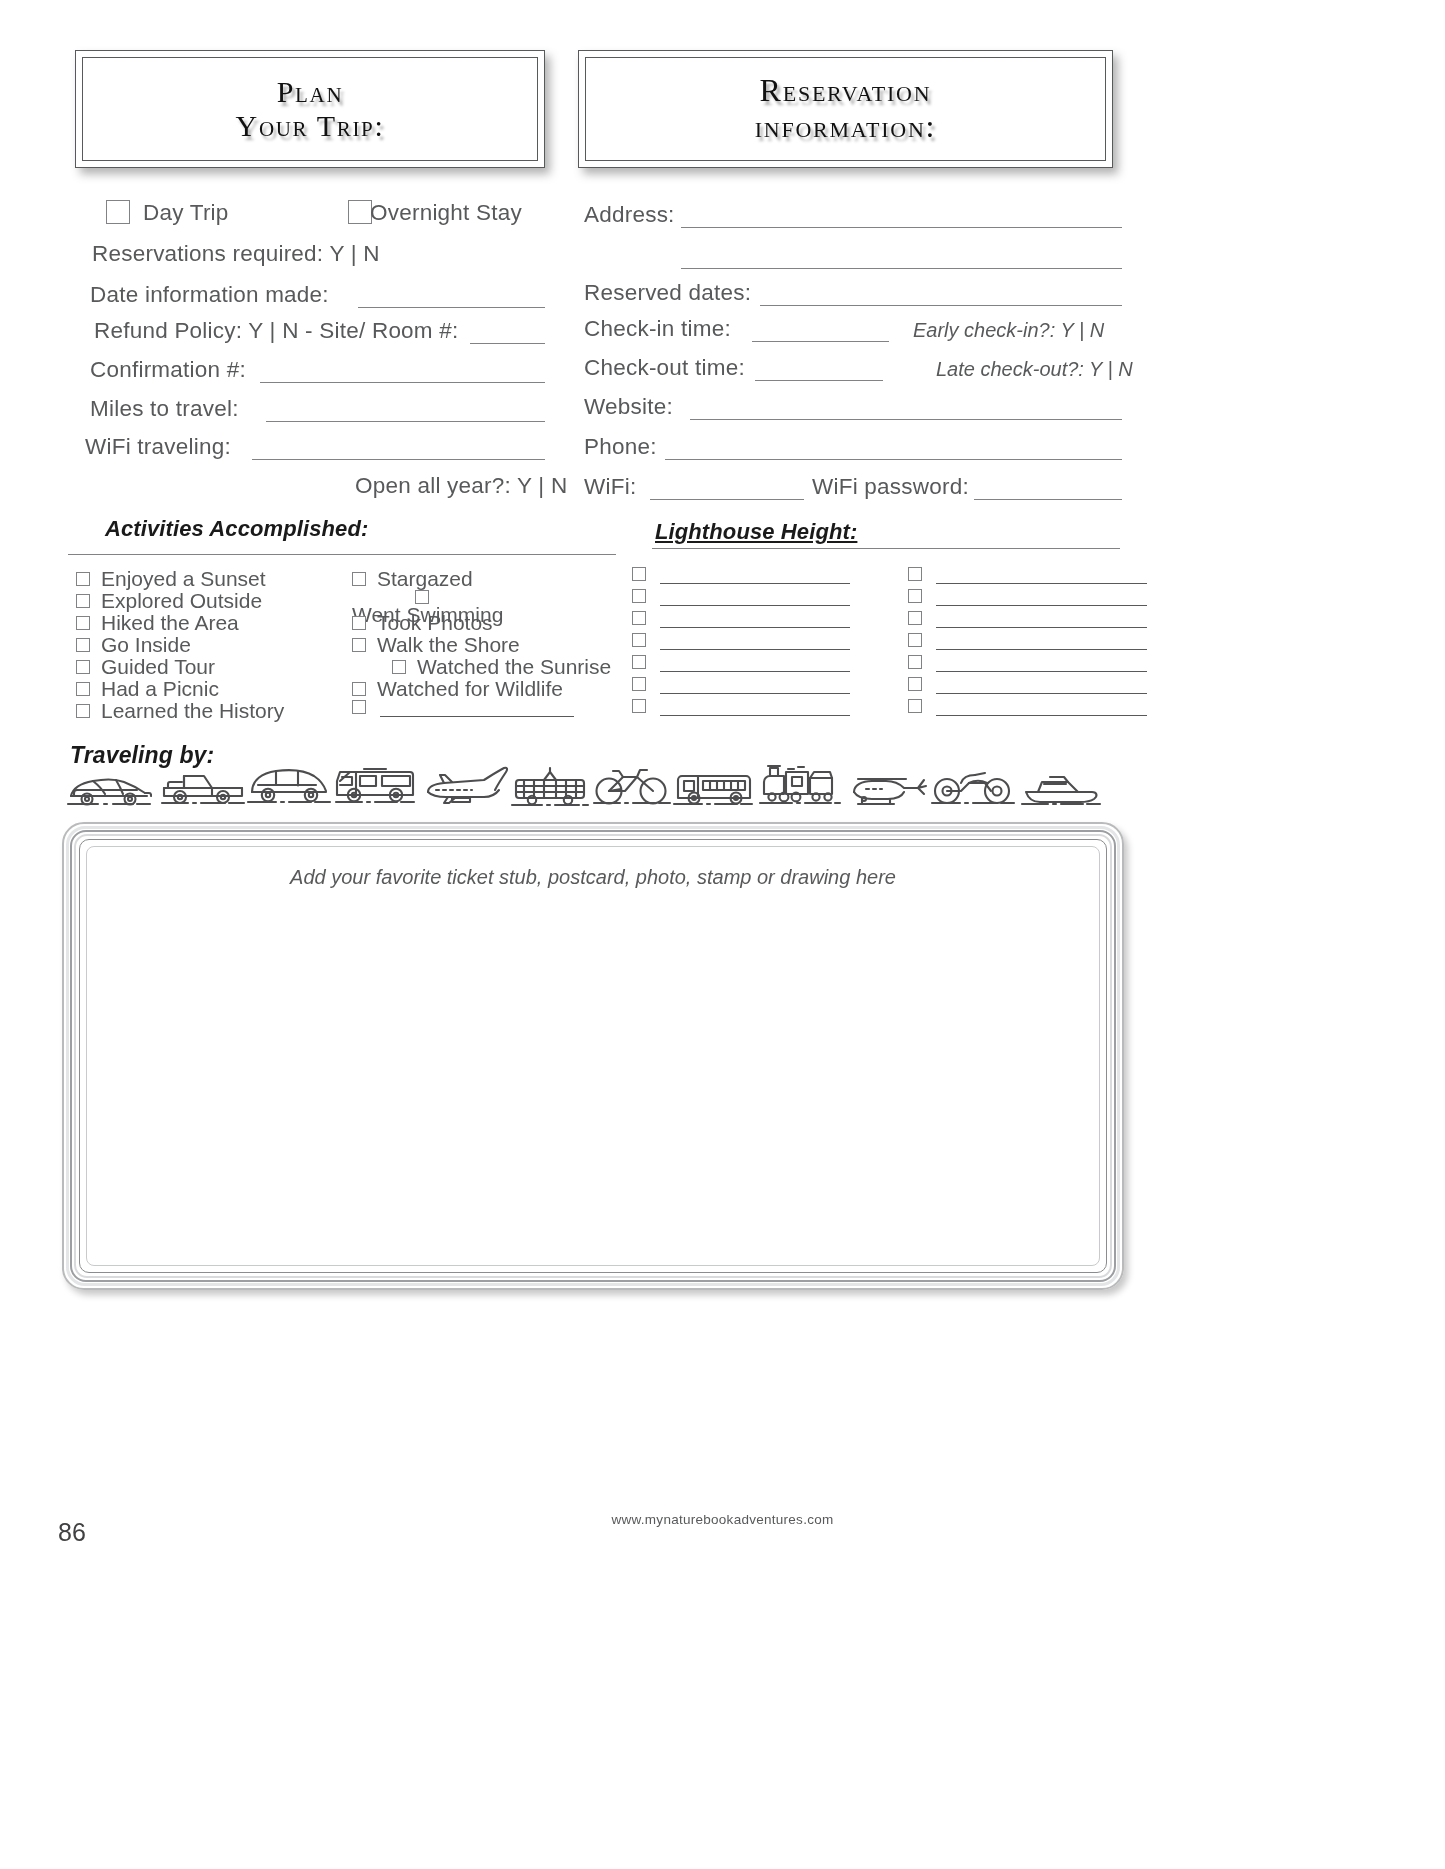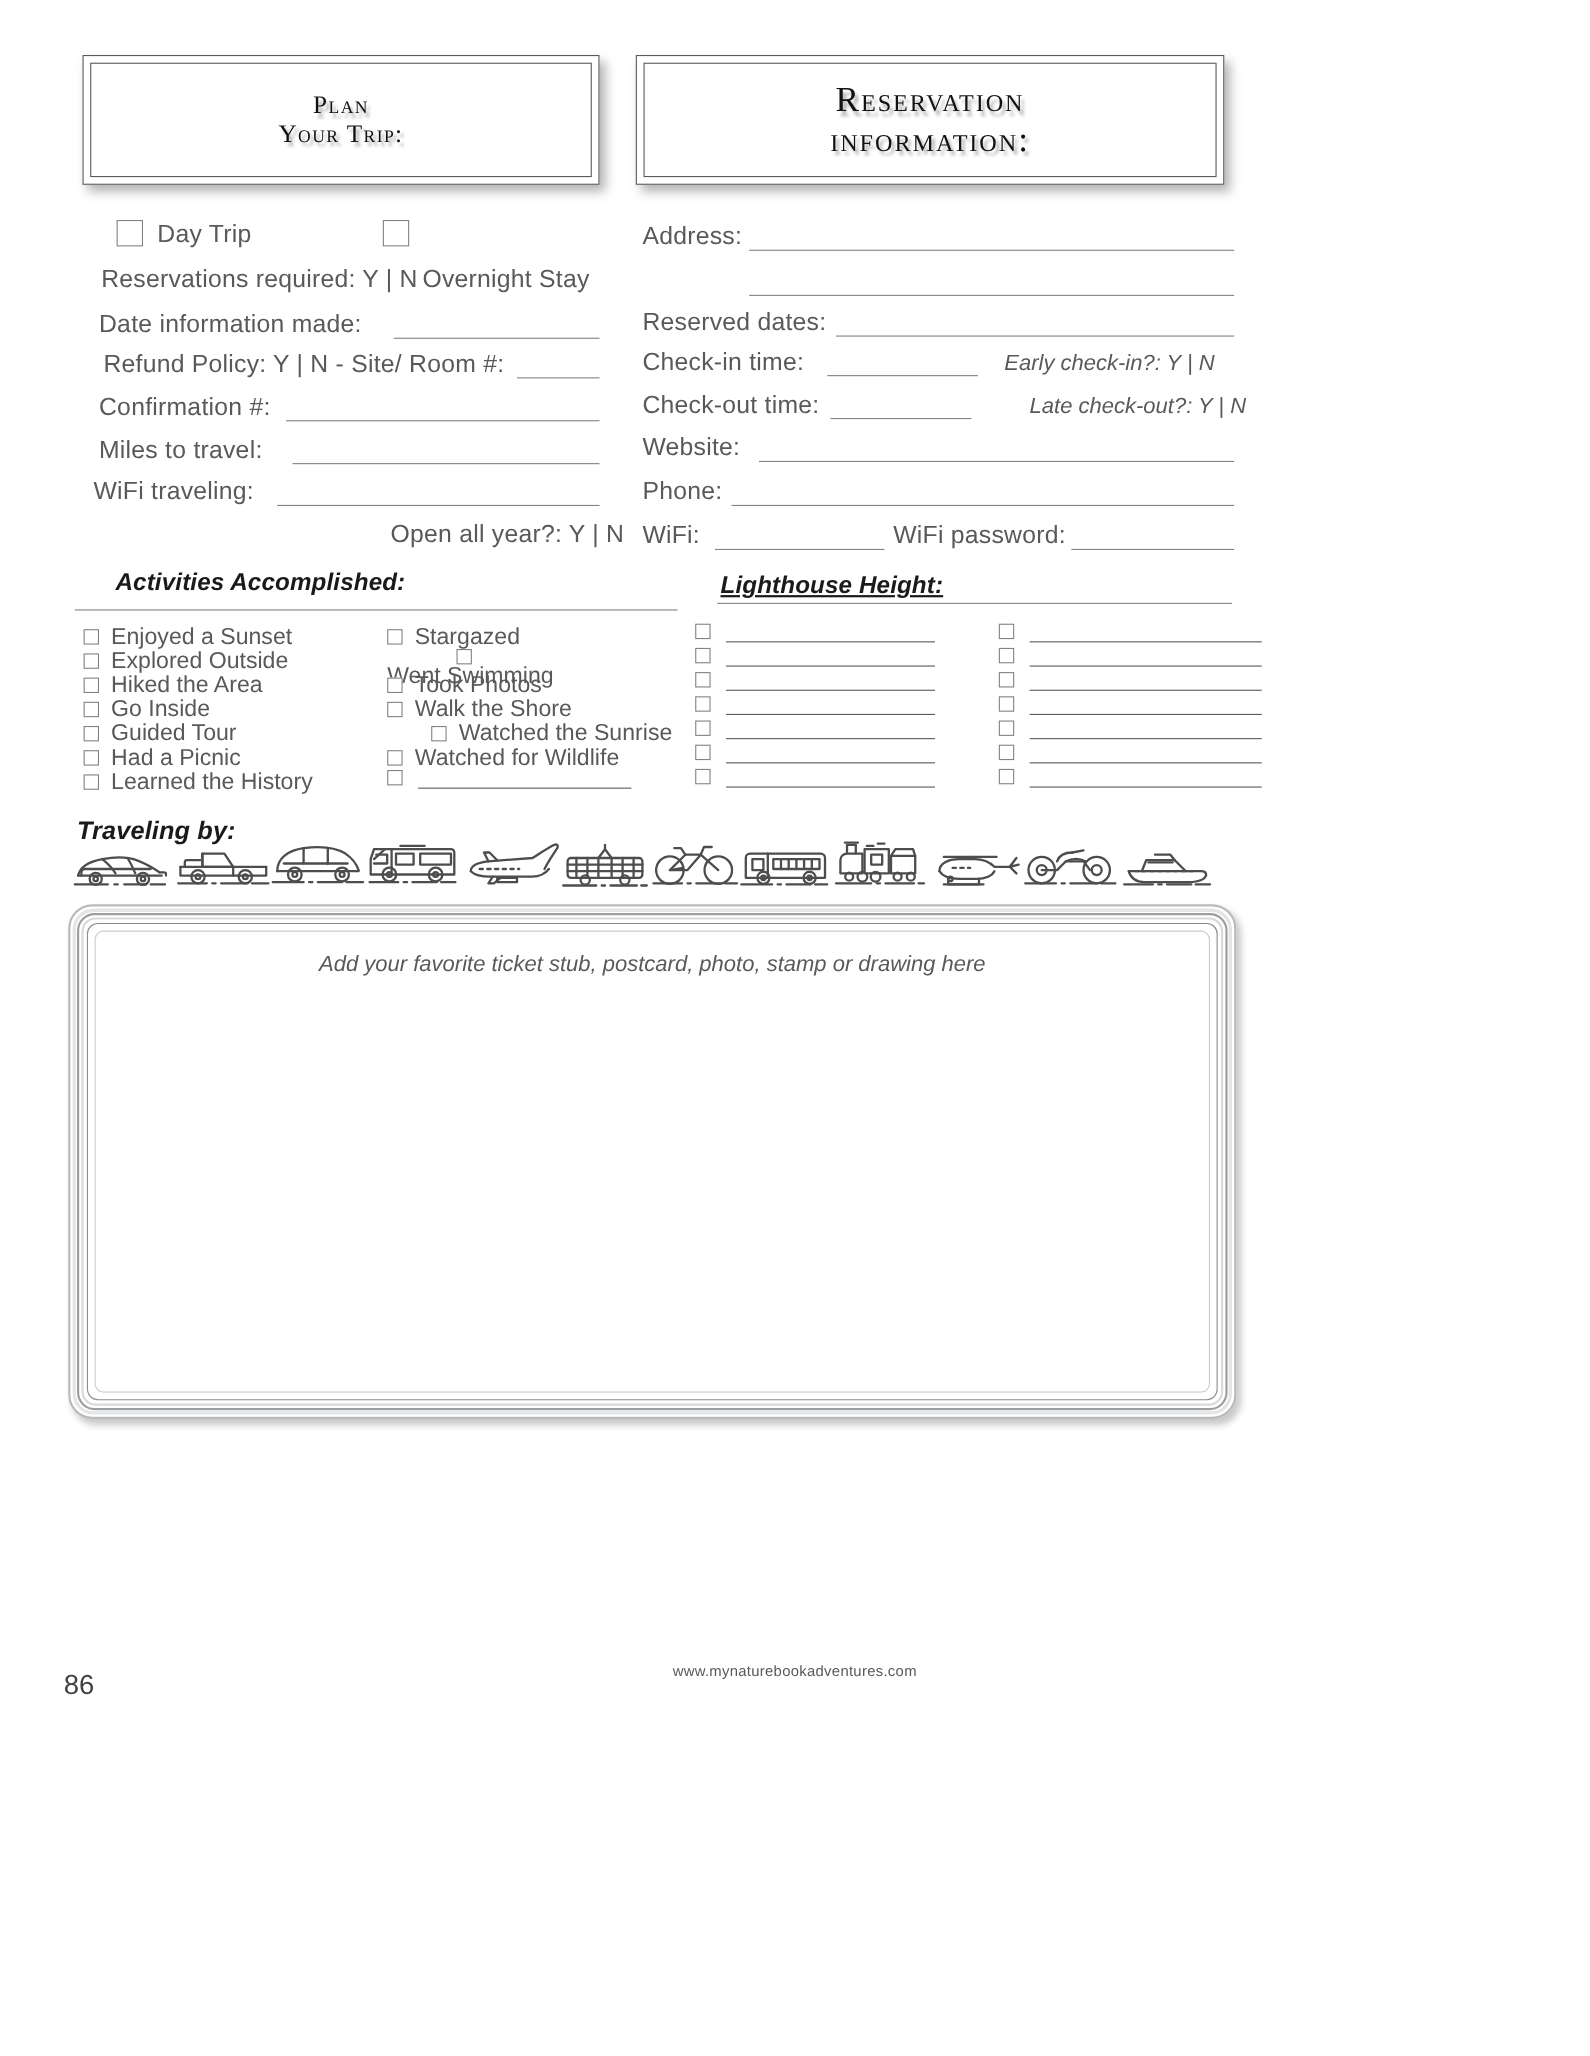--- a/index.html
+++ b/index.html
@@ -62,40 +62,40 @@
   .page-num{position:absolute;font-size:25px;color:#414042;}
 </style>
 </head>
 <body>
 
 <div class="page">
 
   <div class="banner" id="banner-left" style="left:75px;top:50px;width:470px;height:118px;">
     <div class="frame-outer"></div>
     <div class="frame-inner"></div>
-    <div class="title" style="font-size:23px;align-items:center;">
+    <div class="title" style="font-size:30px;align-items:center;">
       <span class="smallcap">Plan</span>
       <span class="smallcap">Your Trip:</span>
     </div>
   </div>
 
   <div class="banner" id="banner-right" style="left:578px;top:50px;width:535px;height:118px;">
     <div class="frame-outer"></div>
     <div class="frame-inner"></div>
     <div class="title" style="font-size:32px;">
       <span class="smallcap">Reservation</span>
       <span class="smallcap">information:</span>
     </div>
   </div>
 
   <div class="cbx" style="left:106px;top:200px;width:24px;height:24px;"></div>
   <div class="lbl" style="position:absolute;left:143px;top:200px;">Day Trip</div>
 
   <div class="cbx" style="left:348px;top:200px;width:24px;height:24px;"></div>
-  <div class="lbl" style="position:absolute;left:384px;top:200px;margin-top:41px;">Overnight Stay</div>
+  <div class="lbl" style="position:absolute;left:370px;top:200px;">Overnight Stay</div>
 
   <div class="lbl" style="position:absolute;left:92px;top:241px;">Reservations required: Y | N</div>
 
   <div class="lbl" style="position:absolute;left:90px;top:282px;">Date information made:</div>
   <div class="rule" style="left:358px;top:307px;width:187px;"></div>
 
   <div class="lbl" style="position:absolute;left:94px;top:318px;">Refund Policy: Y | N - Site/ Room #:</div>
   <div class="rule" style="left:470px;top:343px;width:75px;"></div>
 
   <div class="lbl" style="position:absolute;left:90px;top:357px;">Confirmation #:</div>

